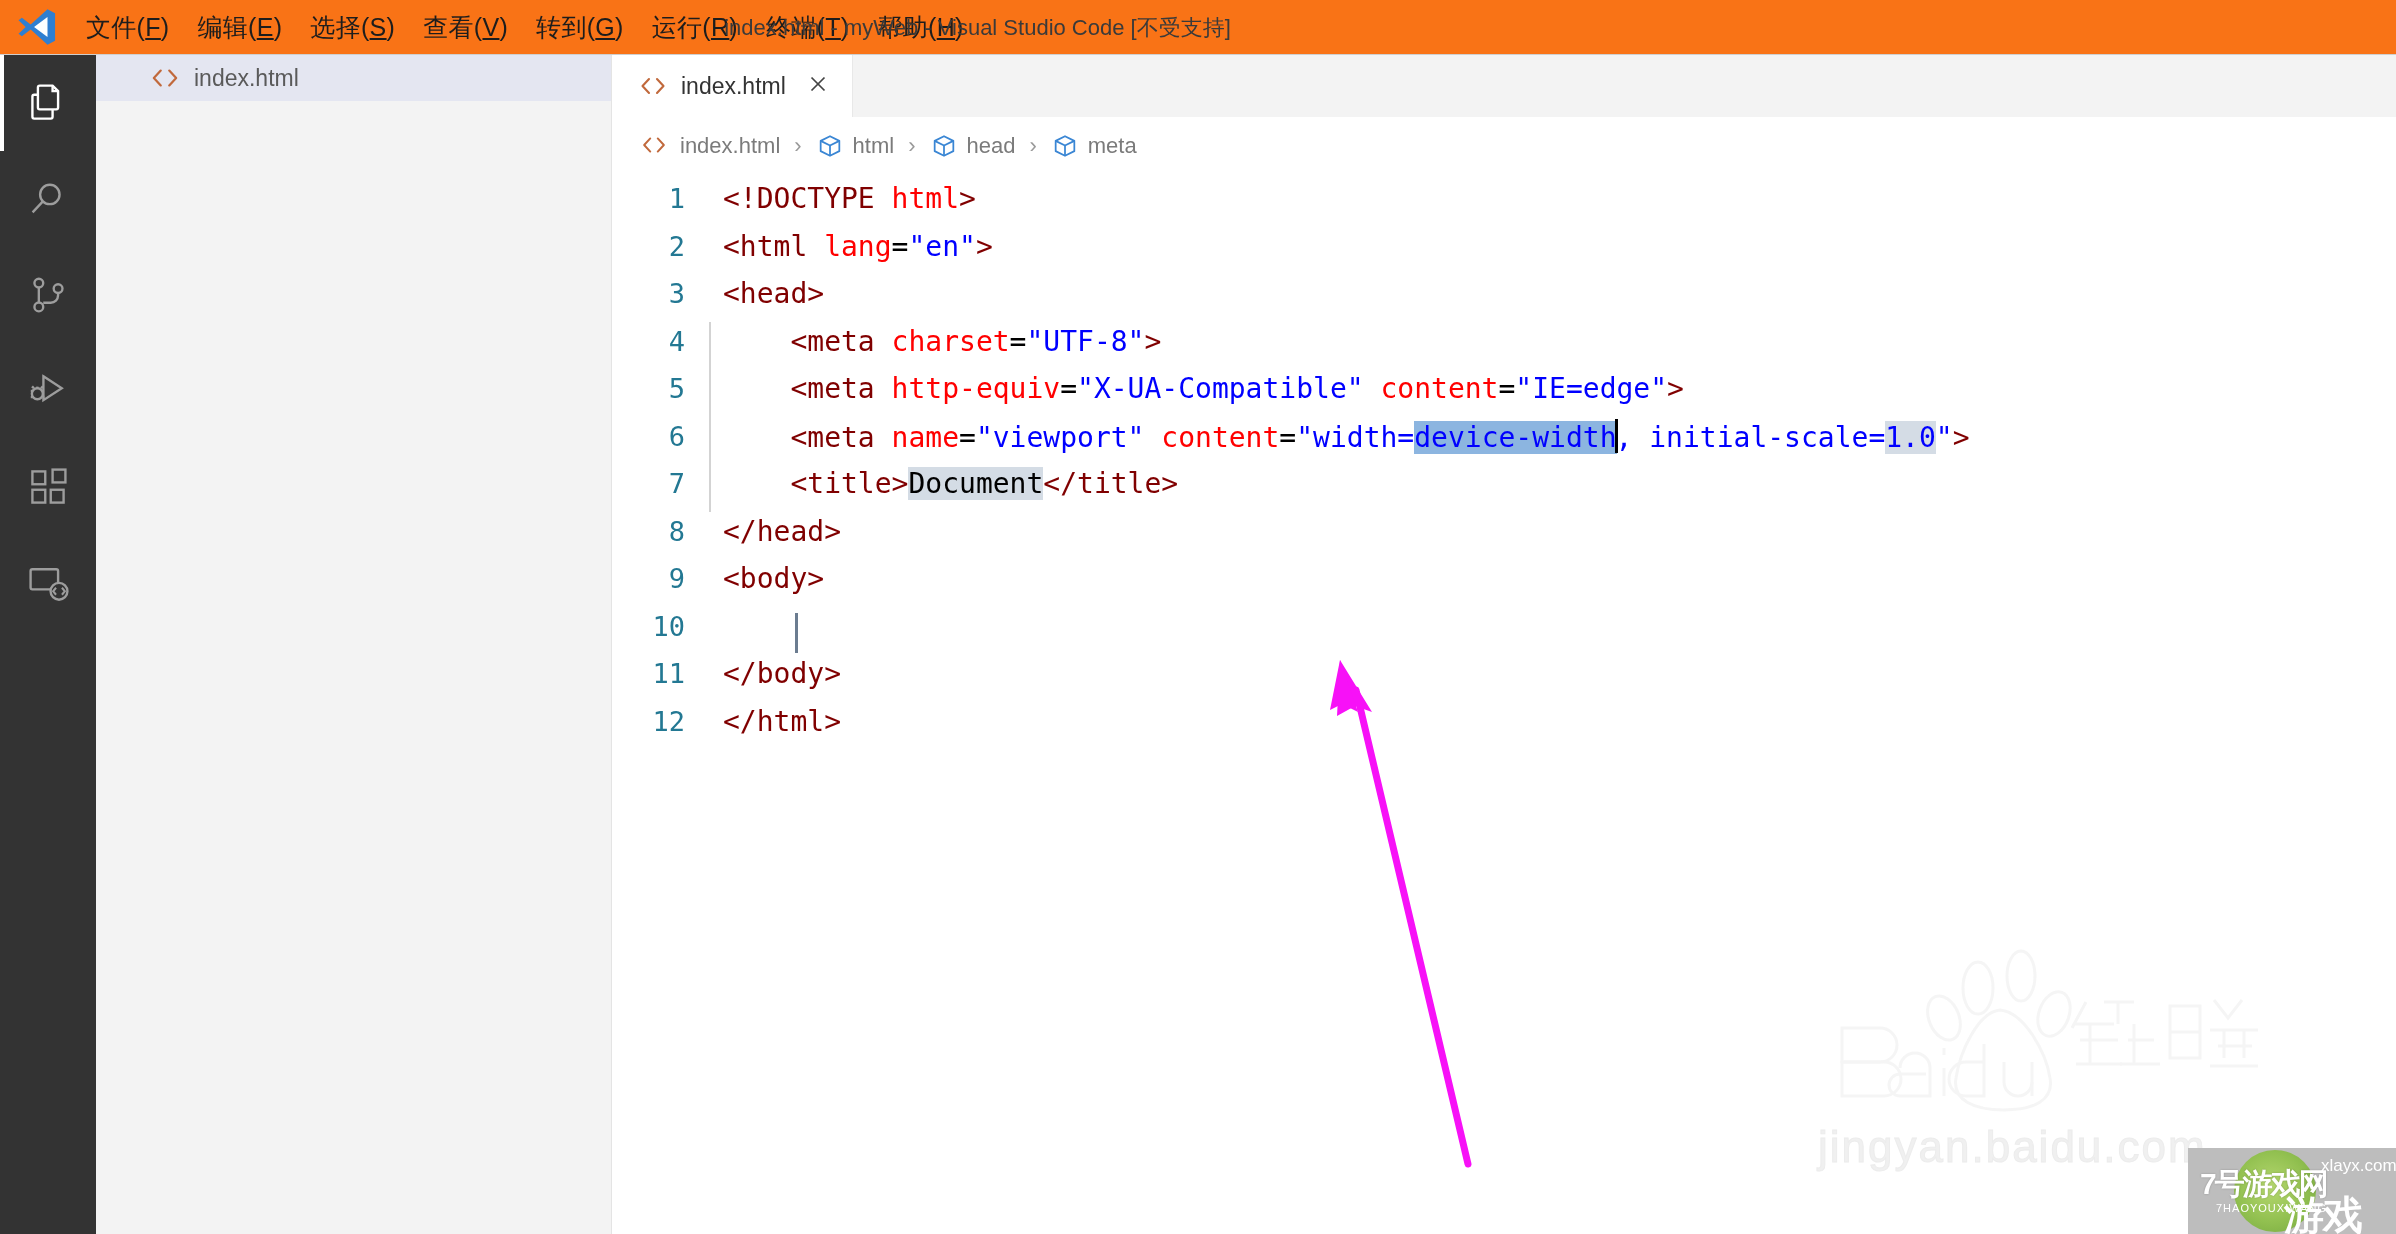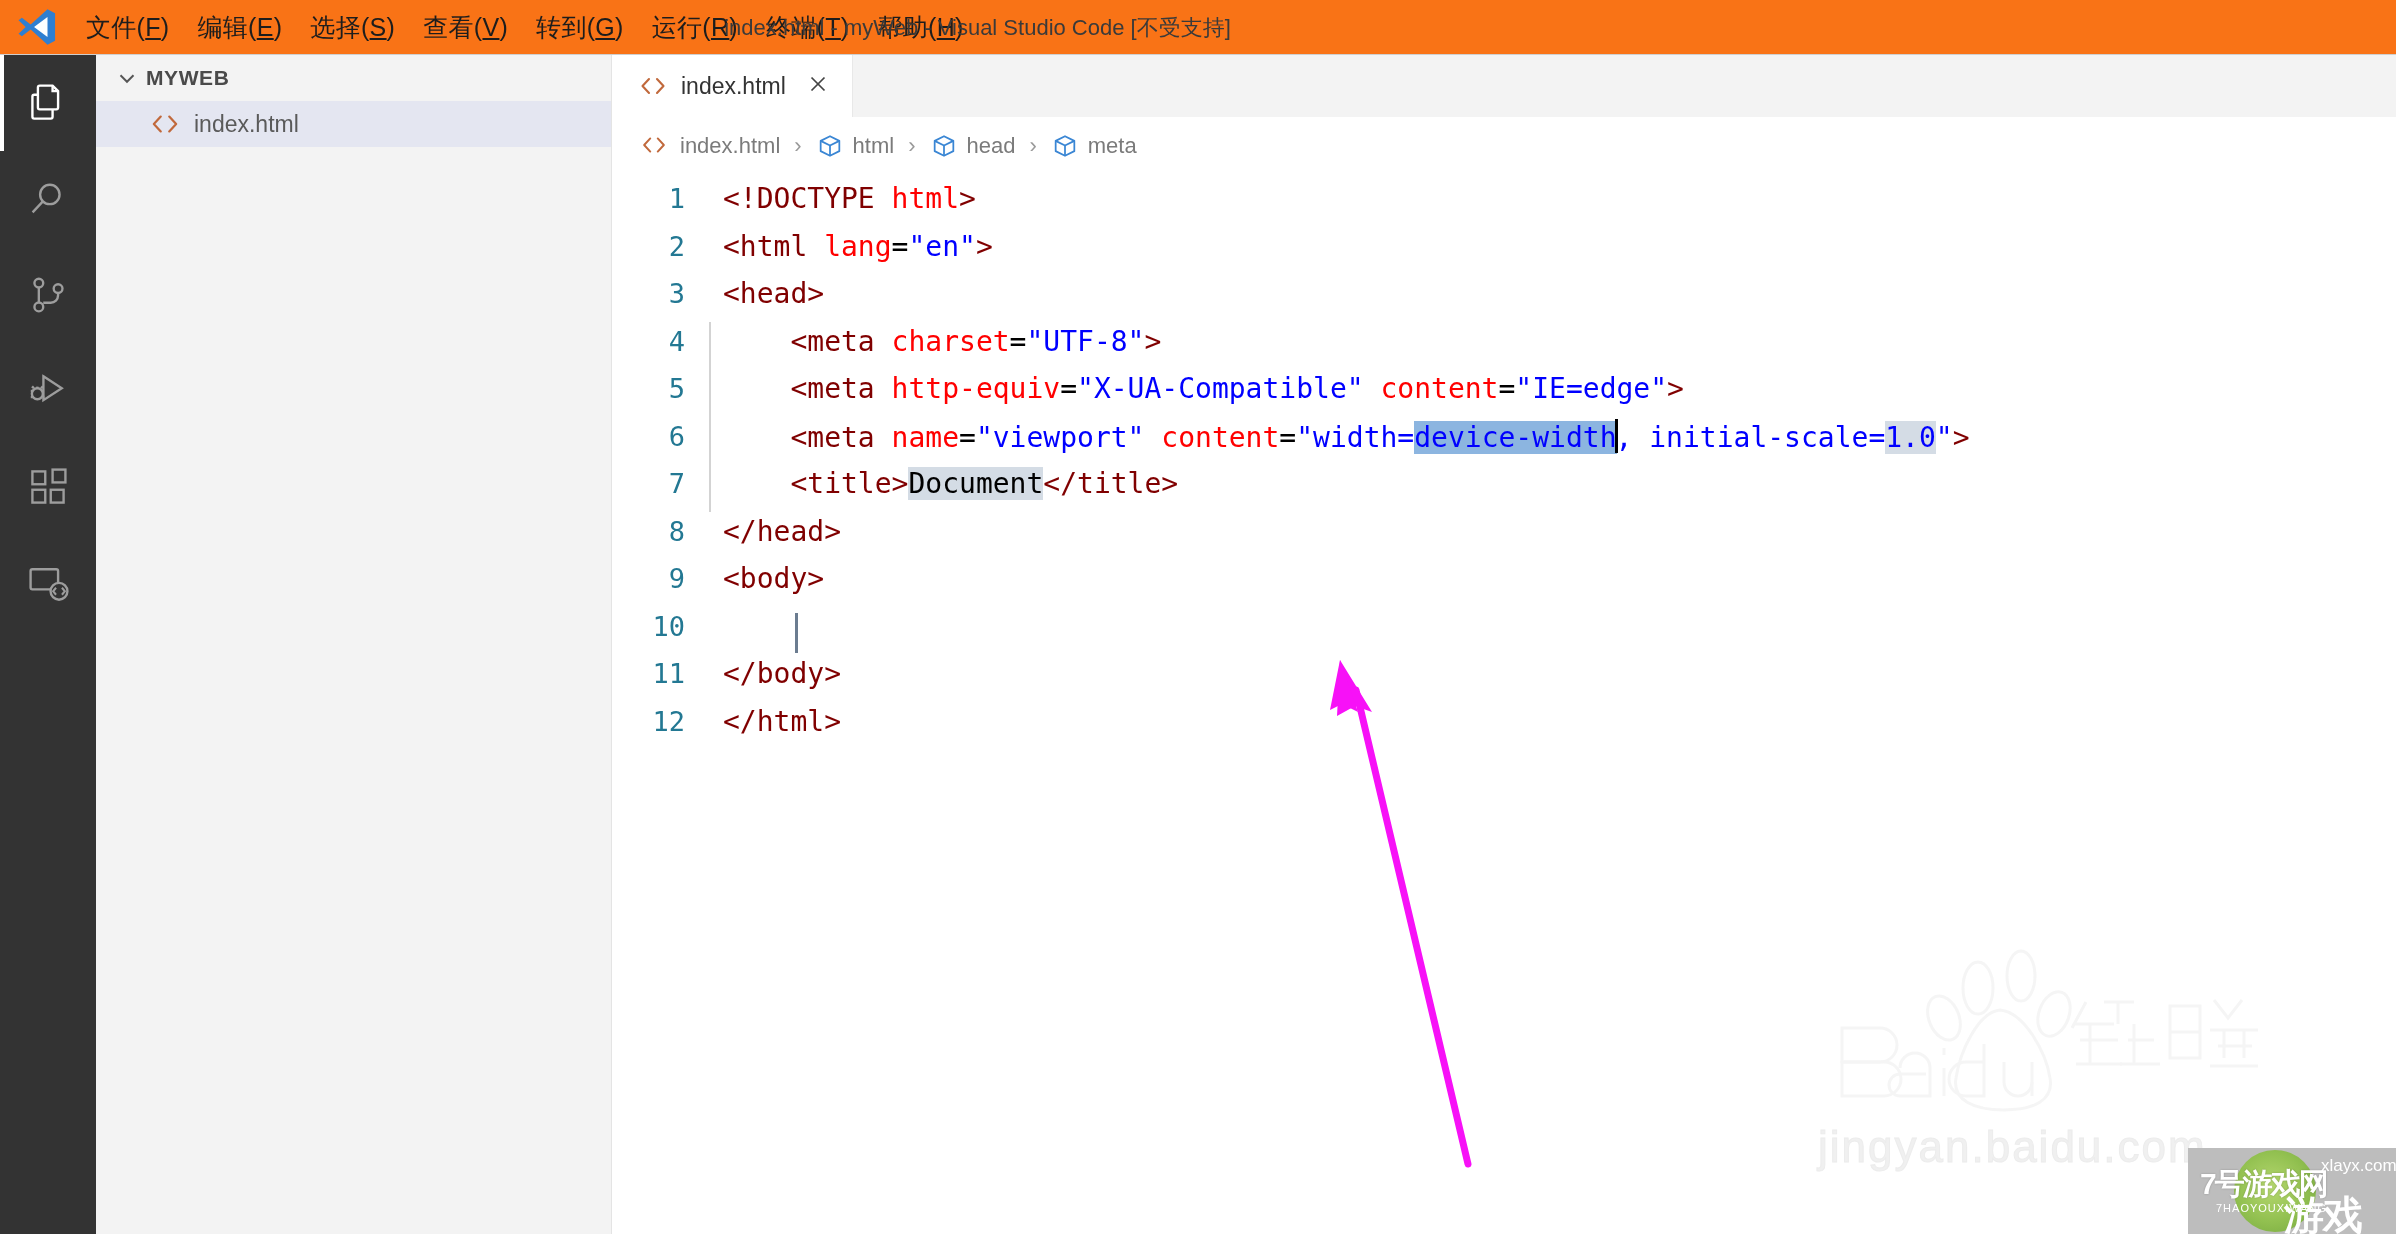--- a/index.html
+++ b/index.html
@@ -245,28 +245,20 @@
           <rect x="2.5" y="4.5" width="15" height="11" rx="1"></rect>
           <circle cx="18" cy="16.5" r="4.6" fill="#333"></circle>
           <path d="M16.4 14.6 l-1.6 1.9 1.6 1.9" stroke-width="1.1"></path>
           <path d="M19.6 14.6 l1.6 1.9 -1.6 1.9" stroke-width="1.1"></path>
         </svg>
       </span>
     </div>
   </div>
 
   <div class="sidebar">
-    <div class="tree-section">
-      <span class="chev">
-        <svg width="26" height="26" viewBox="0 0 24 24" fill="none" stroke="#555" stroke-width="1.8">
-          <path d="M6 9.5 L12 15.5 L18 9.5"></path>
-        </svg>
-      </span>
-      <span class="tree-section-label">MYWEB</span>
-    </div>
     <div class="tree-row selected">
       <span class="file-icon">
         <svg width="34" height="30" viewBox="0 0 32 24" fill="none" stroke="#c1693c" stroke-width="2.1" stroke-linecap="round" stroke-linejoin="round">
           <path d="M12 5 L5.5 12 L12 19"></path>
             <path d="M20 5 L26.5 12 L20 19"></path>
         </svg>
       </span>
       <span class="tree-row-label">index.html</span>
     </div>
   </div>

